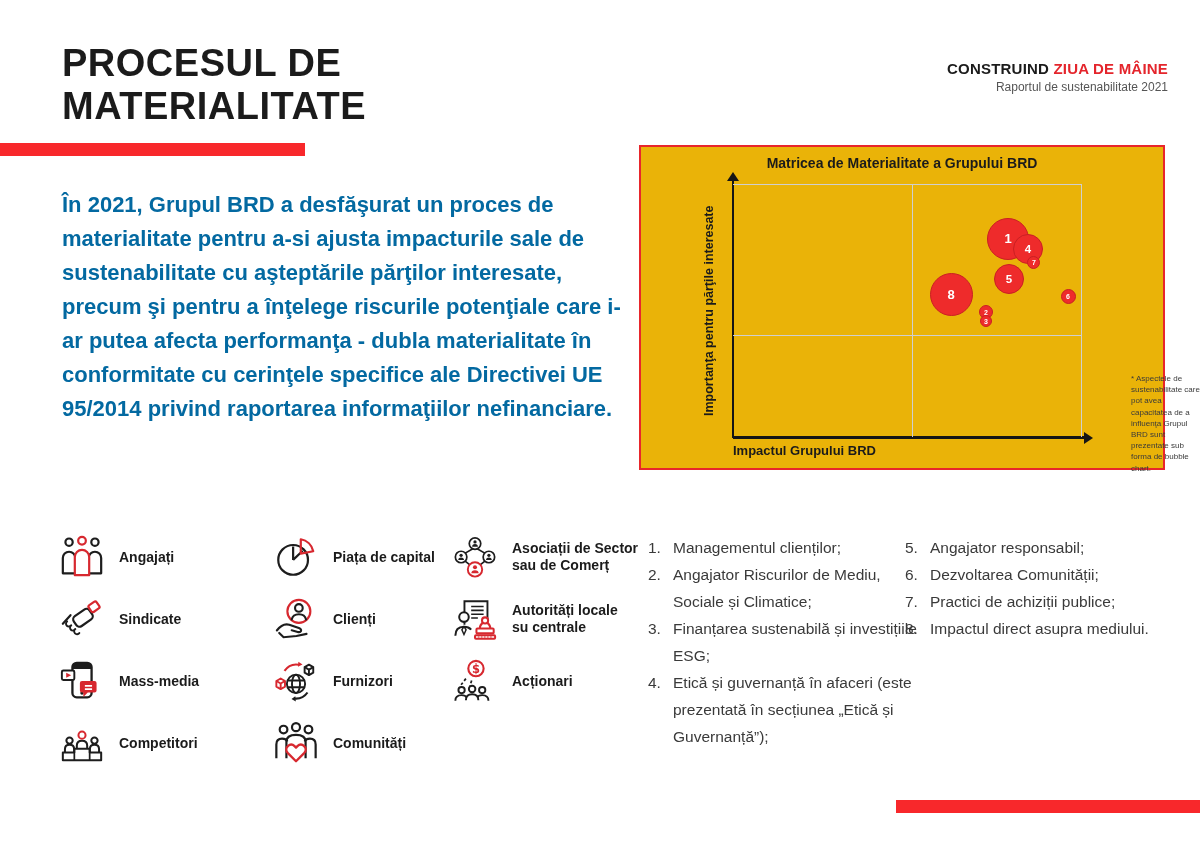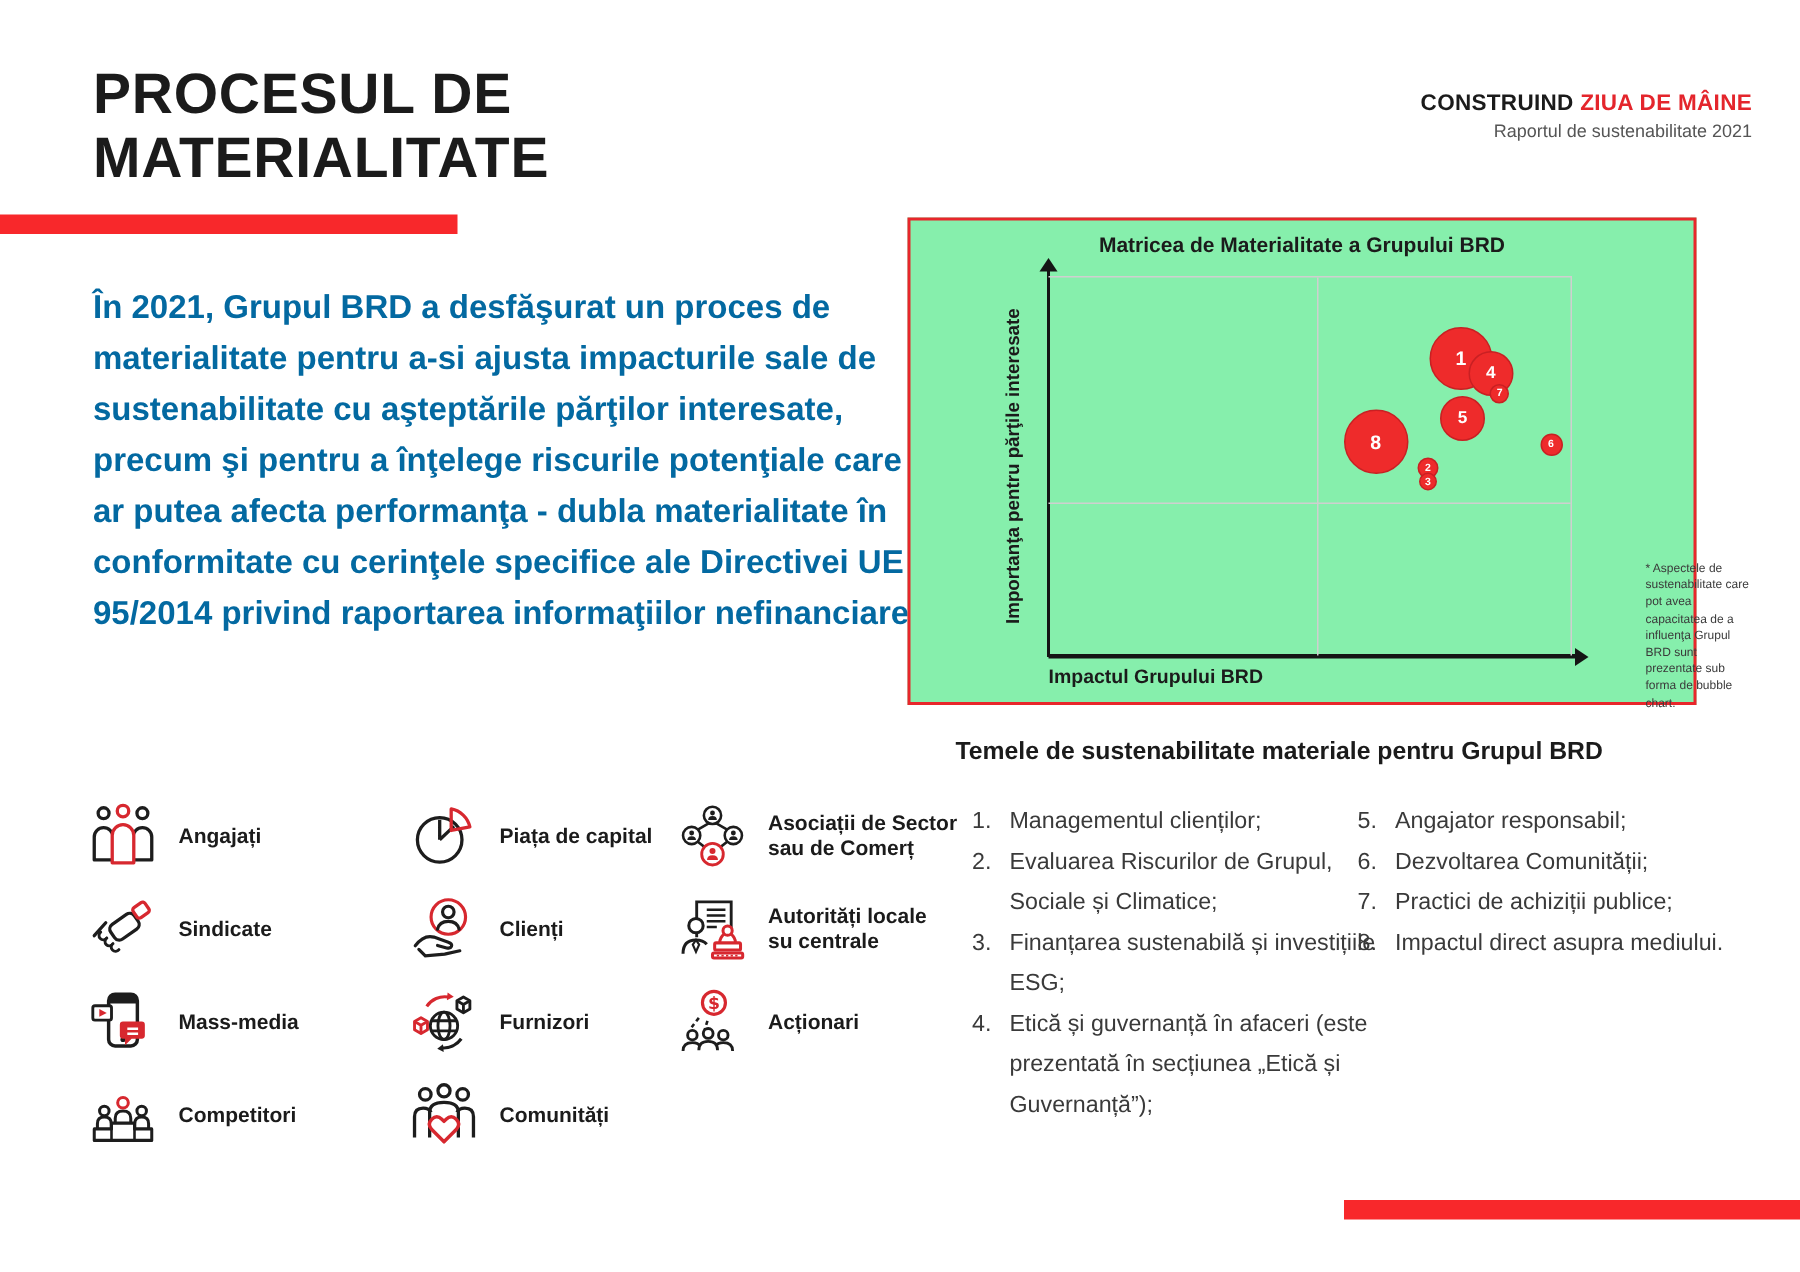--- a/index.html
+++ b/index.html
@@ -35,22 +35,22 @@
   .stk-col { position:absolute; top:526px; }
   .stk-col.c1 { left:58px;  width:195px; }
   .stk-col.c2 { left:272px; width:205px; }
   .stk-col.c3 { left:451px; width:220px; }
   .stk-row { display:flex; align-items:center; gap:13px; height:62px; }
   .stk-icon { width:48px; height:48px; flex:none; display:flex; align-items:center; justify-content:center; }
   .stk-label { font-size:14px; font-weight:bold; color:#1b1b1b; line-height:1.2; white-space:pre-line; }
 
   
   .chart-box {
-    position:absolute; left:605px; top:145px; width:526px; height:325px;
-    border:2.5px solid #e8262b; background:#86efac;
+    position:absolute; left:639px; top:145px; width:526px; height:325px;
+    border:2.5px solid #e8262b; background:#eab308;
   }
   .chart-title { position:absolute; top:8px; left:0; width:100%; text-align:center;
     font-size:14px; font-weight:bold; color:#1b1b1b; }
   .plot { position:absolute; left:92px; top:37px; width:349px; height:253px;
     border-top:1px solid #cfcfcf; border-right:1px solid #cfcfcf; }
   .q-v { position:absolute; left:179px; top:0; width:1px; height:100%; background:#cfcfcf; }
   .q-h { position:absolute; left:0; top:150px; width:100%; height:1px; background:#cfcfcf; }
   .axis-y { position:absolute; left:90.5px; top:33px; width:2.5px; height:258px; background:#151515; }
   .arrow-up { position:absolute; left:86px; top:25px; width:0; height:0;
     border-left:6px solid transparent; border-right:6px solid transparent; border-bottom:9px solid #151515; }
@@ -320,30 +320,29 @@
         <div class="bubble" style="height: 30px; width: 30px; left: 261.059px; top: 79.116px; font-size: 11.5px; background: rgb(238, 43, 43);">5</div>
         <div class="bubble" style="height: 43px; width: 43px; left: 196.625px; top: 87.543px; font-size: 13px; background: rgb(238, 43, 43);">8</div>
         <div class="bubble" style="height: 14px; width: 14px; left: 246.025px; top: 120.006px; font-size: 7px; background: rgb(238, 43, 43);">2</div>
         <div class="bubble" style="height: 12px; width: 12px; left: 247.025px; top: 130.114px; font-size: 7px; background: rgb(238, 43, 43);">3</div>
         <div class="bubble" style="height: 15px; width: 15px; left: 327.54px; top: 103.567px; font-size: 7px; background: rgb(238, 43, 43);">6</div>
       </div>
     <div class="xlabel">Impactul Grupului BRD</div>
     <div class="chart-note">* Aspectele de sustenabilitate care pot avea capacitatea de a influenţa Grupul BRD sunt prezentate sub forma de bubble chart.</div>
   </div>
 
-  <div class="themes-heading">Temele de sustenabilitate materiale pentru Grupul BRD</div>
 
   <div class="theme-col t1">
     <div class="theme-item">
         <span class="num">1.</span>
         <span class="txt">Managementul clienților;</span>
       </div>
     <div class="theme-item">
         <span class="num">2.</span>
-        <span class="txt">Evaluarea Riscurilor de Grupul, Sociale și Climatice;</span>
+        <span class="txt">Angajator Riscurilor de Mediu, Sociale și Climatice;</span>
       </div>
     <div class="theme-item">
         <span class="num">3.</span>
         <span class="txt">Finanțarea sustenabilă și investițiile ESG;</span>
       </div>
     <div class="theme-item">
         <span class="num">4.</span>
         <span class="txt">Etică și guvernanță în afaceri (este prezentată în secțiunea „Etică și Guvernanță”);</span>
       </div>
   </div>

